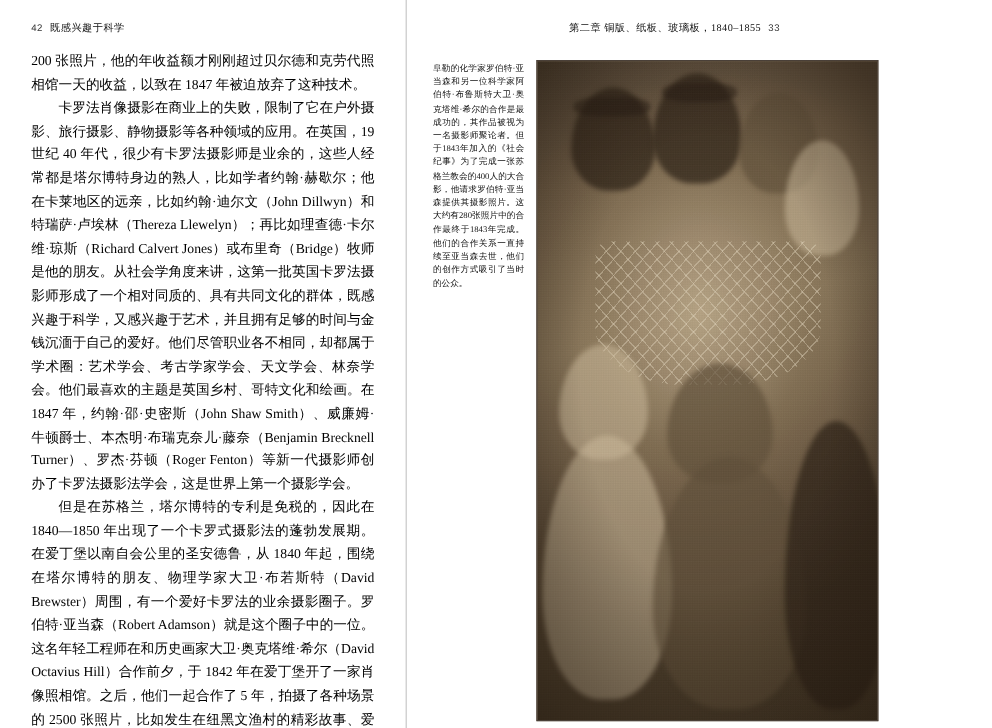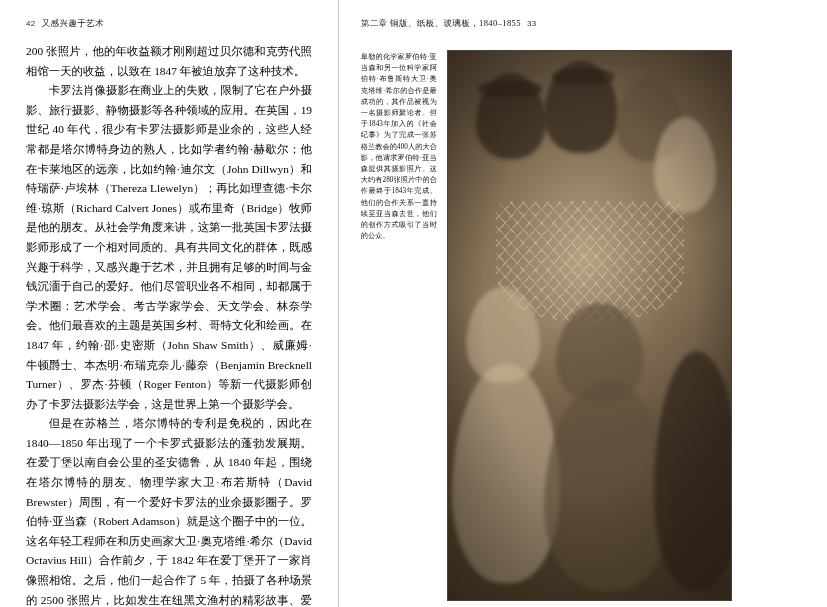--- a/index.html
+++ b/index.html
@@ -42,21 +42,21 @@
   
   .runhead {
     display: flex;
     align-items: baseline;
     font-size: 8.5px;
     letter-spacing: 0.4px;
     color: #111;
     height: 14px;
   }
   .runhead-left { justify-content: flex-start; }
-  .runhead-right { }
+  .runhead-right { justify-content: flex-end; }
   .folio {
     font-family: "Liberation Sans", sans-serif;
     font-size: 8px;
     color: #333;
   }
   .runhead-left .folio { margin-right: 6px; }
   .runhead-right .folio { margin-left: 6px; }
   .runhead-title {
     font-size: 8.5px;
   }
@@ -157,21 +157,21 @@
   }
 </style>
 </head>
 <body>
 
 <div class="spread">
 
   <div class="page page-left">
     <div class="runhead runhead-left">
       <span class="folio">42</span>
-      <span class="runhead-title">又感兴趣于艺术</span>
+      <span class="runhead-title">既感兴趣于科学</span>
     </div>
 
     <div class="body-text">
       <p>200 张照片，他的年收益额才刚刚超过贝尔德和克劳代照相馆一天的收益，以致在 1847 年被迫放弃了这种技术。</p>
       <p class="indent">卡罗法肖像摄影在商业上的失败，限制了它在户外摄影、旅行摄影、静物摄影等各种领域的应用。在英国，19 世纪 40 年代，很少有卡罗法摄影师是业余的，这些人经常都是塔尔博特身边的熟人，比如学者约翰·赫歇尔；他在卡莱地区的远亲，比如约翰·迪尔文（John Dillwyn）和特瑞萨·卢埃林（Thereza Llewelyn）；再比如理查德·卡尔维·琼斯（Richard Calvert Jones）或布里奇（Bridge）牧师是他的朋友。从社会学角度来讲，这第一批英国卡罗法摄影师形成了一个相对同质的、具有共同文化的群体，既感兴趣于科学，又感兴趣于艺术，并且拥有足够的时间与金钱沉湎于自己的爱好。他们尽管职业各不相同，却都属于学术圈：艺术学会、考古学家学会、天文学会、林奈学会。他们最喜欢的主题是英国乡村、哥特文化和绘画。在 1847 年，约翰·邵·史密斯（John Shaw Smith）、威廉姆·牛顿爵士、本杰明·布瑞克奈儿·藤奈（Benjamin Brecknell Turner）、罗杰·芬顿（Roger Fenton）等新一代摄影师创办了卡罗法摄影法学会，这是世界上第一个摄影学会。</p>
       <p class="indent">但是在苏格兰，塔尔博特的专利是免税的，因此在 1840—1850 年出现了一个卡罗式摄影法的蓬勃发展期。在爱丁堡以南自会公里的圣安德鲁，从 1840 年起，围绕在塔尔博特的朋友、物理学家大卫·布若斯特（David Brewster）周围，有一个爱好卡罗法的业余摄影圈子。罗伯特·亚当森（Robert Adamson）就是这个圈子中的一位。这名年轻工程师在和历史画家大卫·奥克塔维·希尔（David Octavius Hill）合作前夕，于 1842 年在爱丁堡开了一家肖像照相馆。之后，他们一起合作了 5 年，拍摄了各种场景的 2500 张照片，比如发生在纽黑文渔村的精彩故事、爱丁堡和圣安德鲁的风光、一些艺术品的翻拍，还有上百张苏格兰科学家、艺术家、政治家和牧师的照片。</p>
     </div>
   </div>
 
   <div class="gutter"></div>

